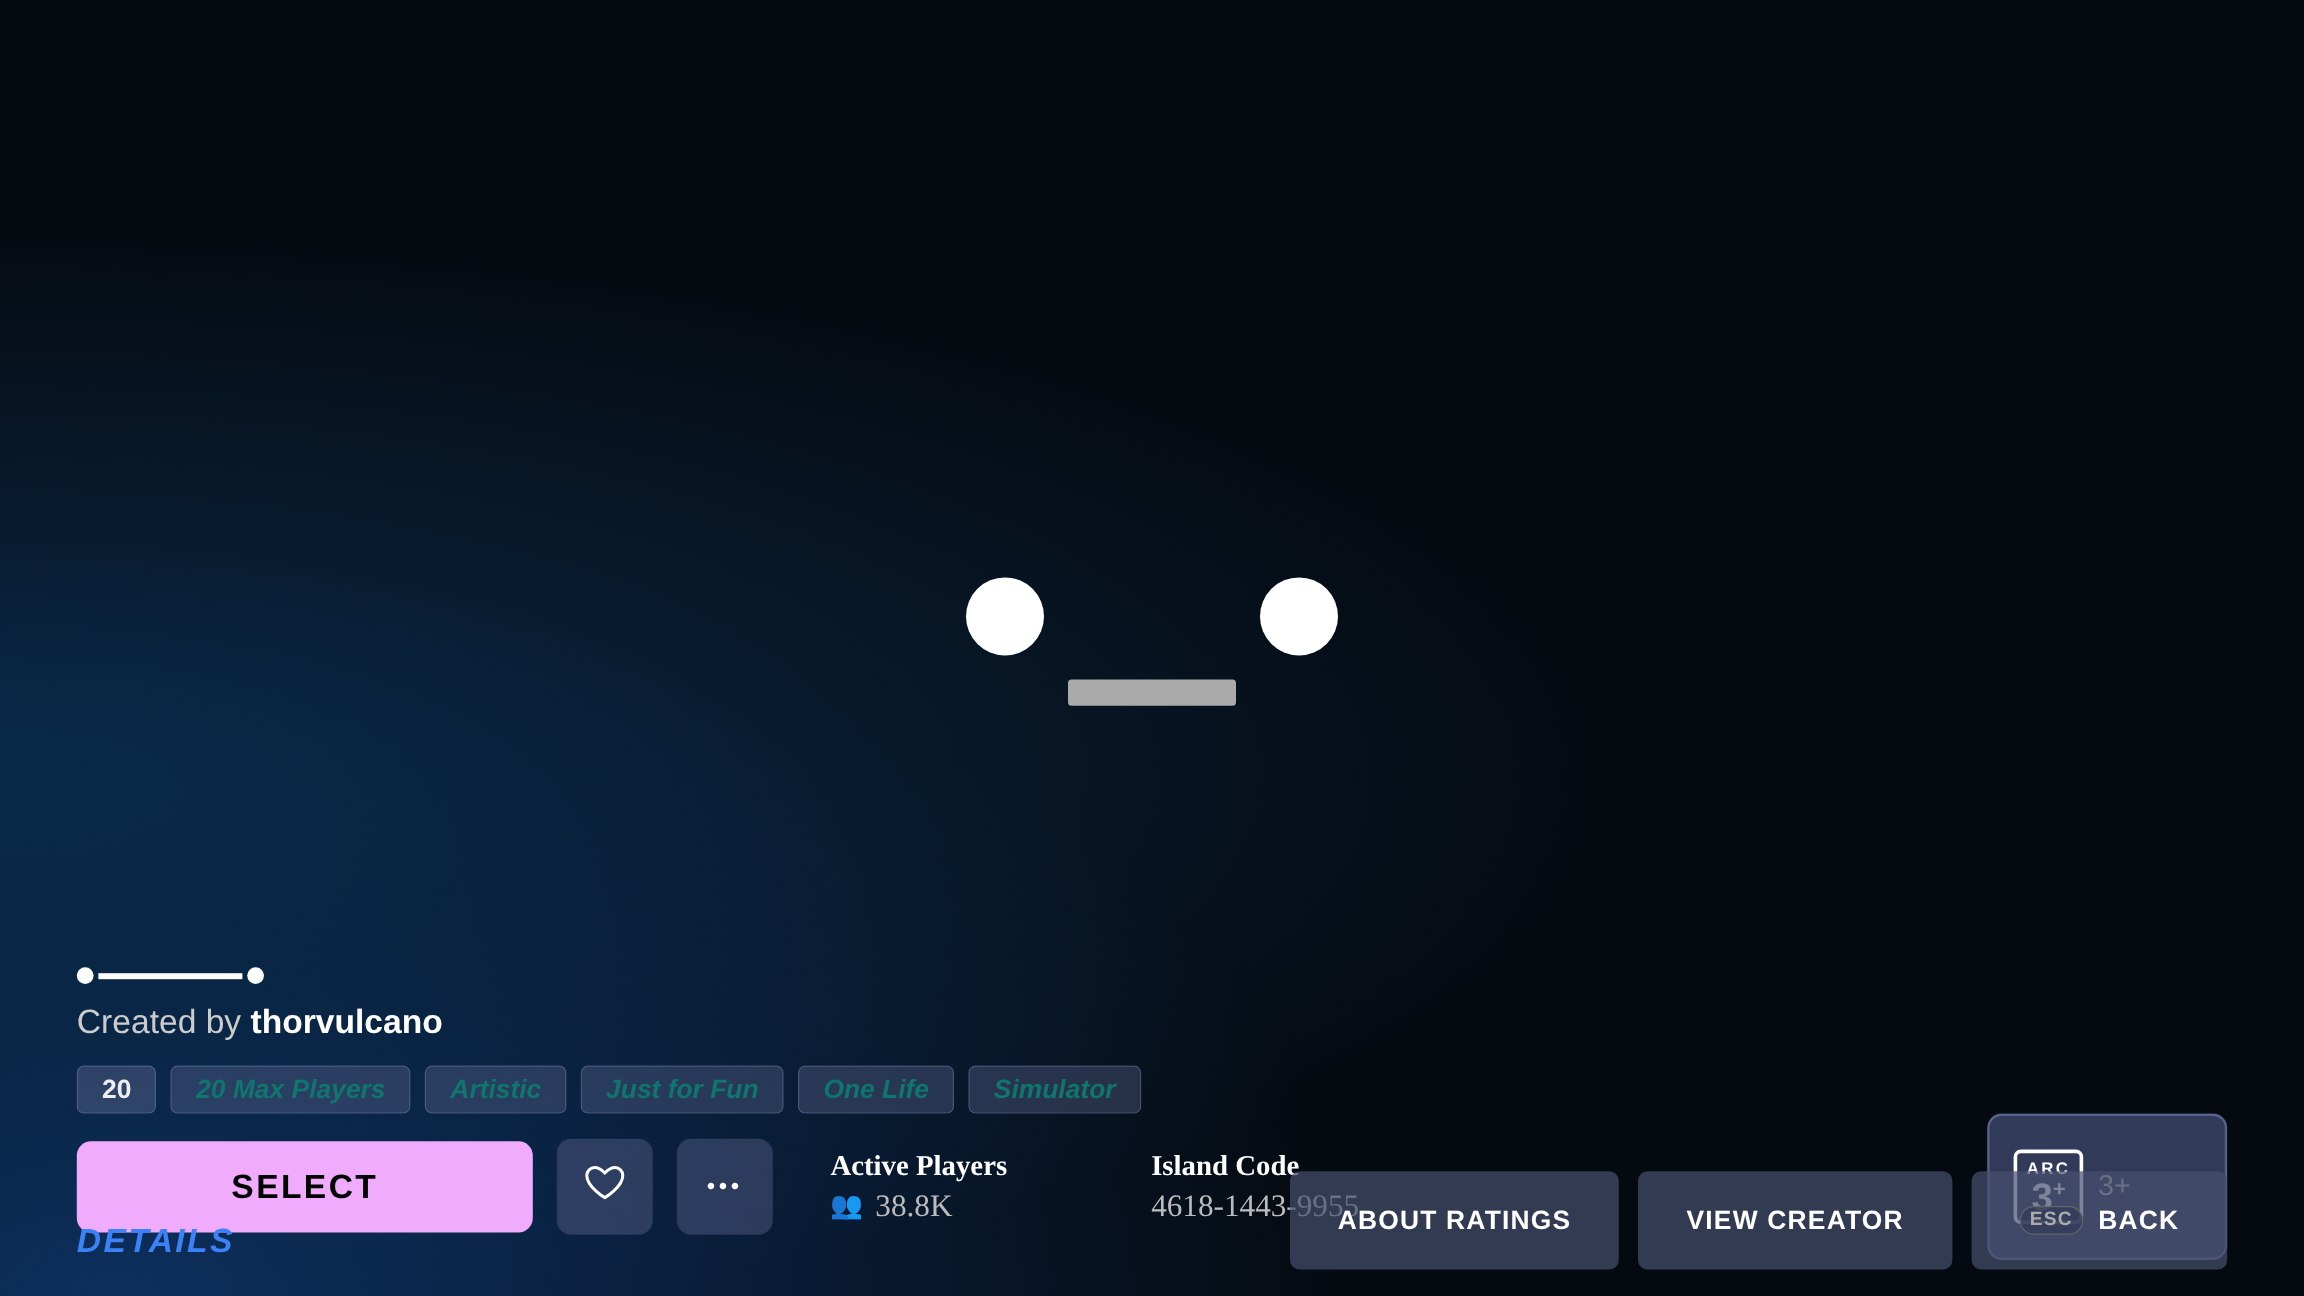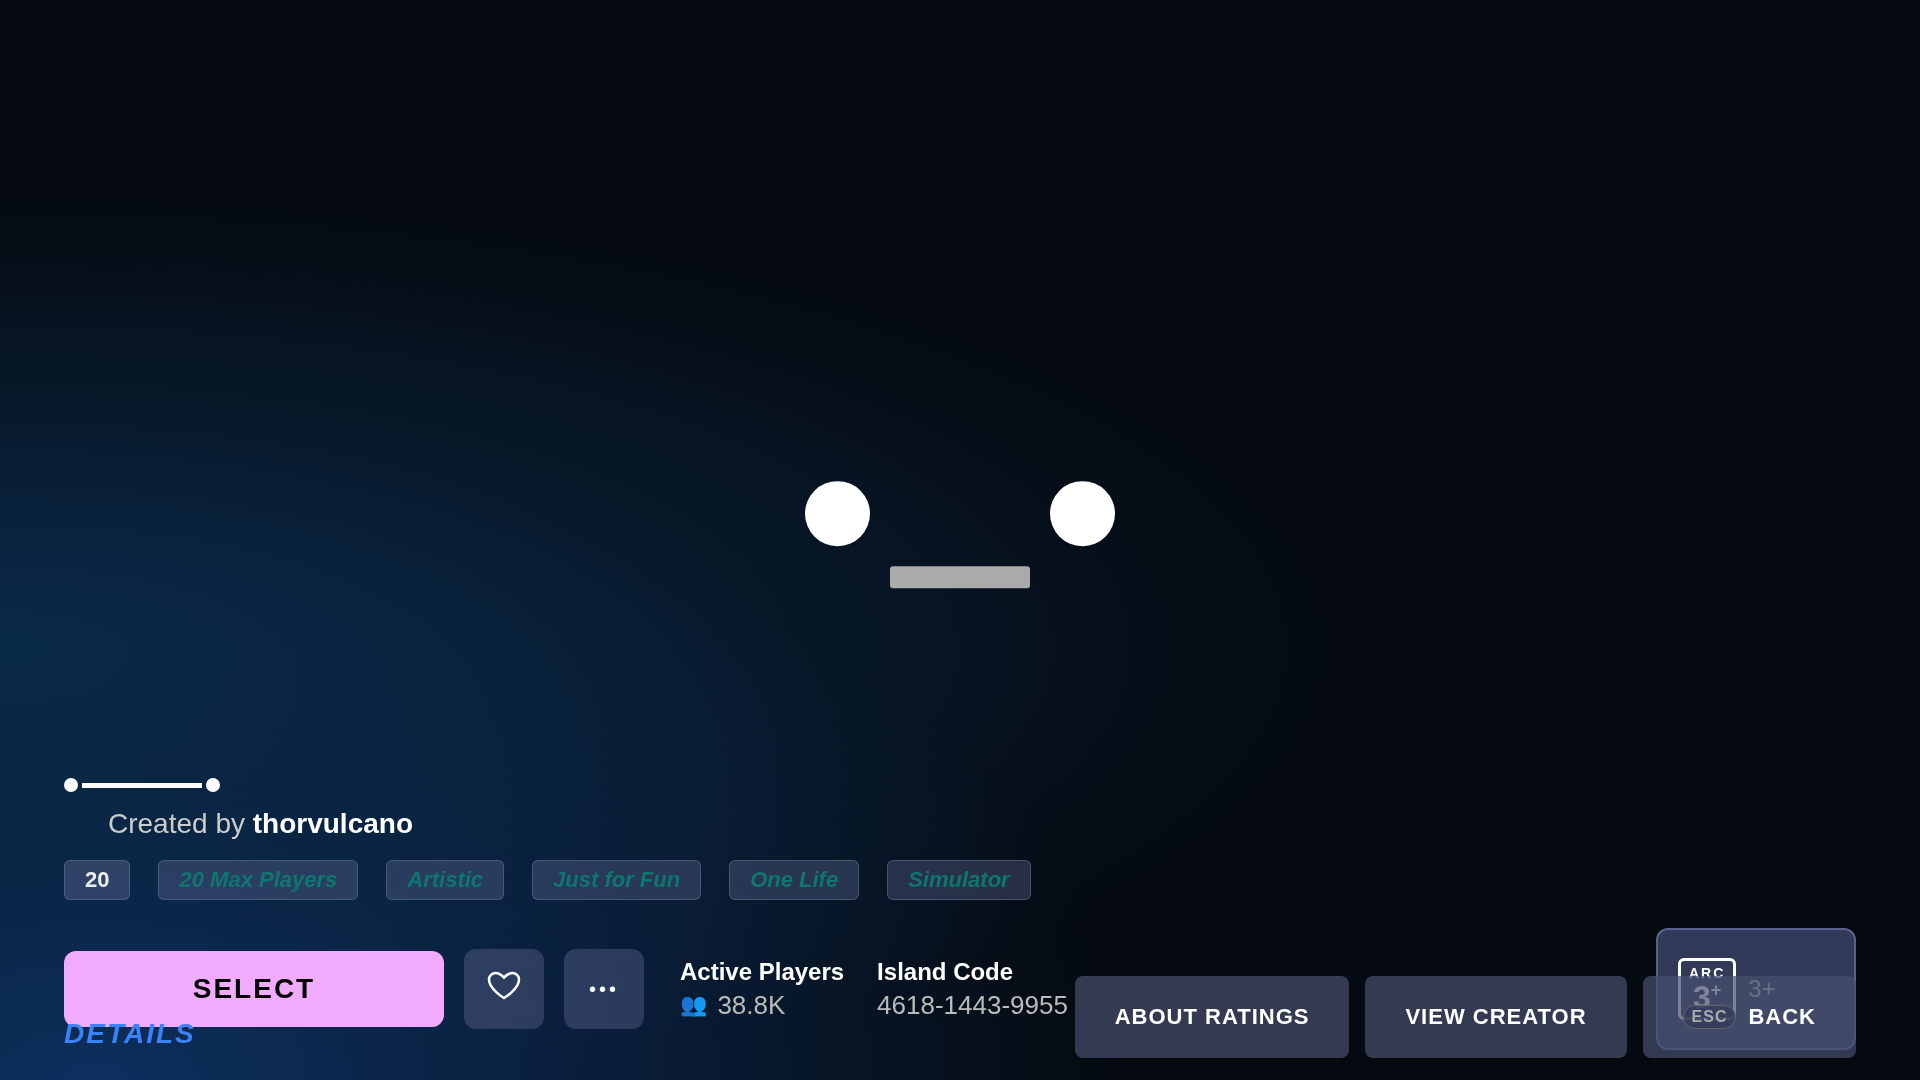--- a/index.html
+++ b/index.html
@@ -86,34 +86,32 @@
       background: #fff;
       margin: 0 4px;
     }
 
     
     .creator-line {
       font-size: 28px;
       color: #ccc;
       margin-bottom: 20px;
       font-weight: 400;
-      margin-left: 44px;
     }
 
     .creator-name {
       color: #fff;
       font-weight: 700;
     }
 
     
     .tags-row {
       display: flex;
       align-items: center;
-      gap: 28px;
-      margin-bottom: 28px;
+      gap: 12px;
     }
 
     .tag {
       background: rgba(100, 110, 150, 0.35);
       border: 1px solid rgba(150, 160, 200, 0.3);
       color: #0f766e;
       font-size: 22px;
       padding: 6px 20px;
       border-radius: 6px;
       font-style: italic;
@@ -158,22 +156,23 @@
       align-items: center;
       justify-content: center;
       cursor: pointer;
       color: #fff;
       font-size: 28px;
     }
 
     
     .stats-area {
       display: flex;
-      gap: 33px;
-      margin-left: 16px;
+      gap: 120px;
+      margin-left: 28px;
+      font-family: Liberation Serif, serif;
     }
 
     .stat-block {
       display: flex;
       flex-direction: column;
       gap: 4px;
     }
 
     .stat-label {
       font-size: 24px;

